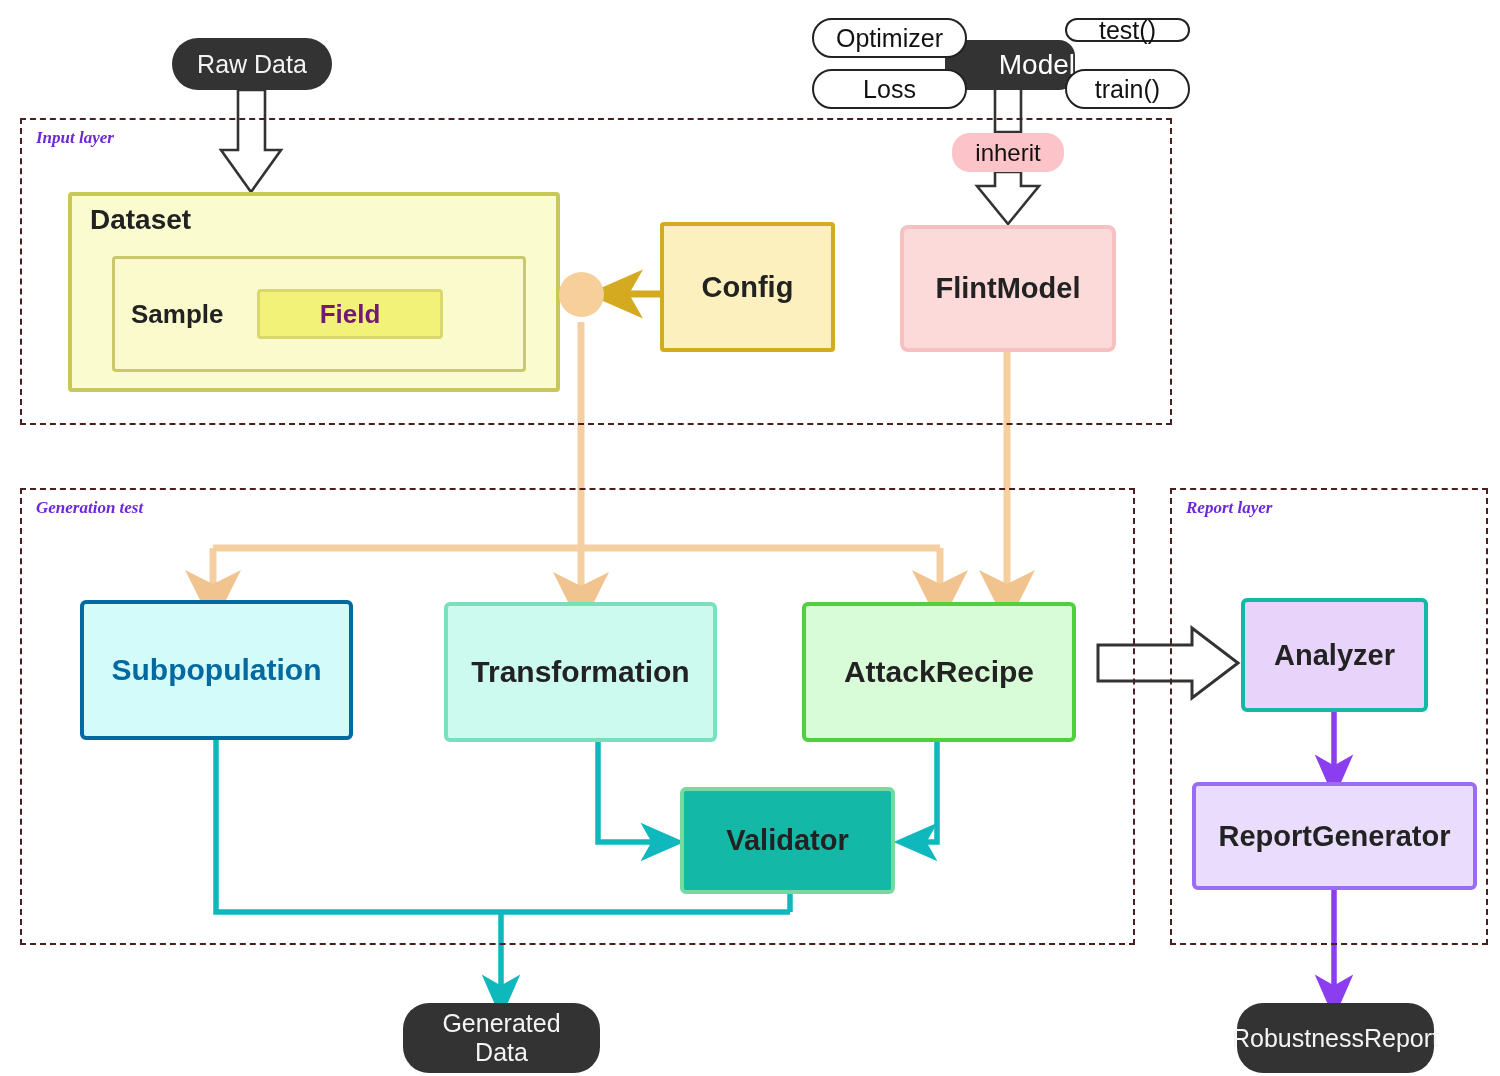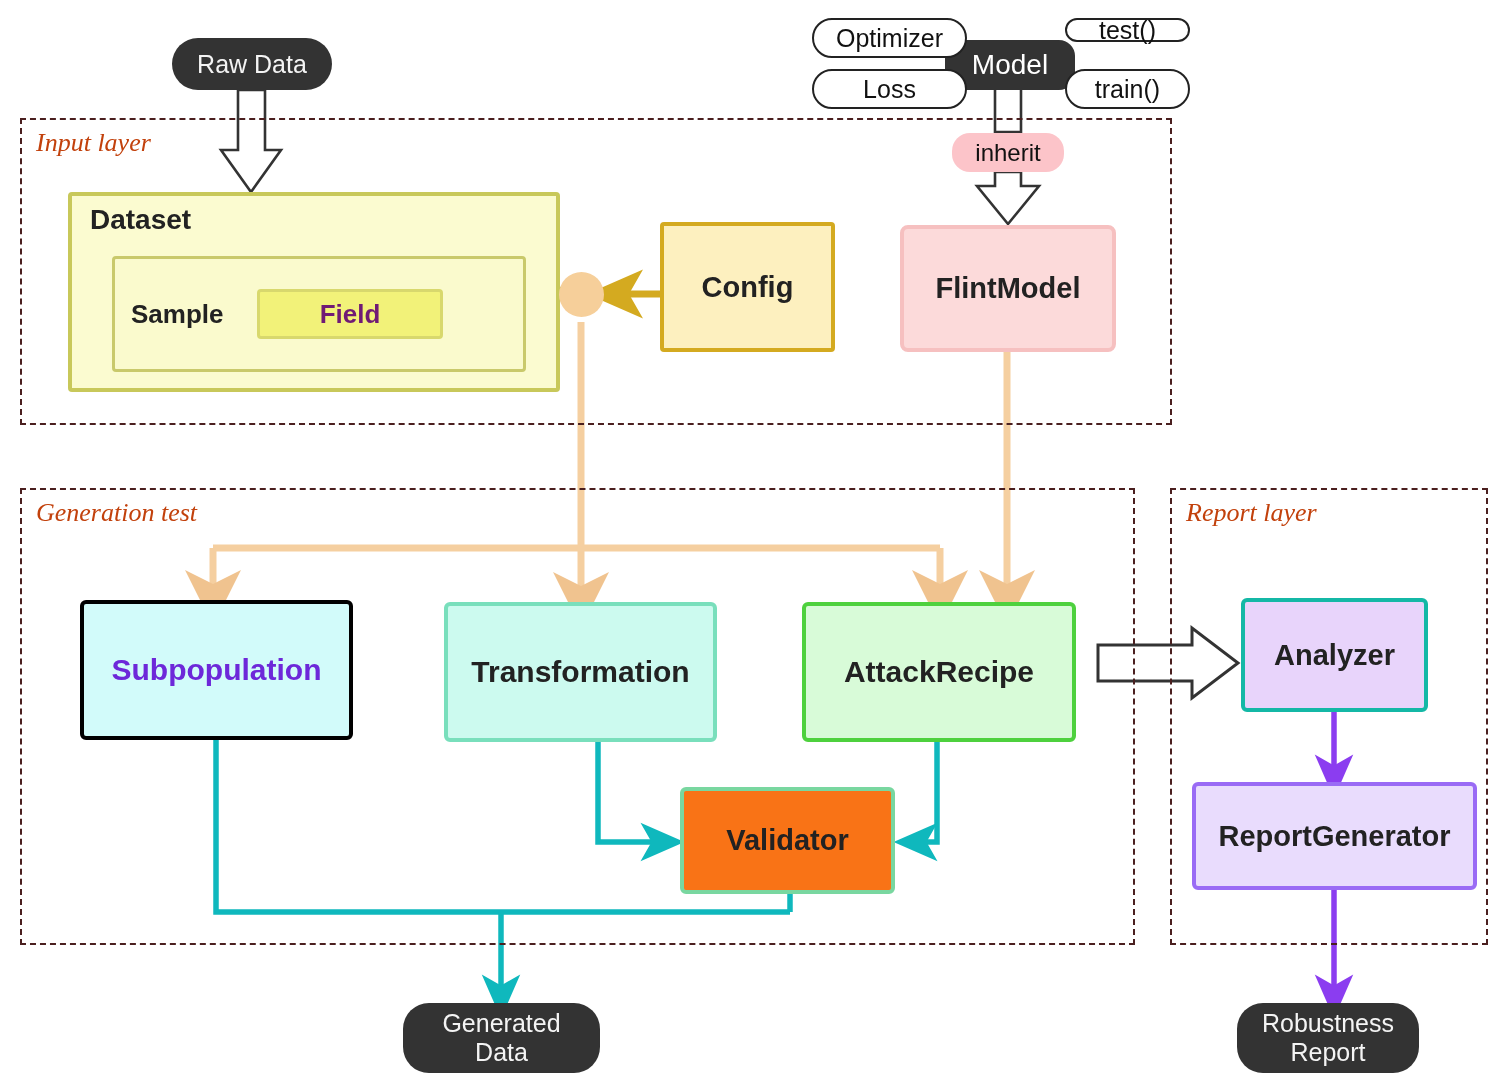--- a/index.html
+++ b/index.html
@@ -4,46 +4,46 @@
 <style>
   html,body{margin:0;padding:0;background:#ffffff;}
   body{font-family:"Liberation Sans", sans-serif;}
   #stage{position:relative;width:1500px;height:1076px;background:#fff;overflow:hidden;}
   #svg-layer{position:absolute;left:0;top:0;width:1500px;height:1076px;pointer-events:none;}
 
   .node{position:absolute;box-sizing:border-box;display:flex;align-items:center;justify-content:center;text-align:center;}
 
   
   .layer{position:absolute;box-sizing:border-box;border:2.5px dashed #4a1f1f;background:transparent;}
-  .layer-label{position:absolute;font-family:"Liberation Serif", serif;font-style:italic;font-size:26px;color:#c2410c;white-space:nowrap;}
+  .layer-label{position:absolute;font-family:"Liberation Serif", serif;font-style:italic;font-size:17px;color:#6d28d9;white-space:nowrap;font-weight:bold;}
 
   
   .pill{background:#333333;color:#f4f4f4;border-radius:26px;font-size:25px;font-weight:400;line-height:1.15;}
 
   
   .wpill{background:#ffffff;border:2.5px solid #222;border-radius:22px;color:#111;font-size:25px;}
 
   
-  .modelbox{background:#333333;color:#ffffff;border-radius:16px;font-size:28px;}
+  .modelbox{background:#333333;color:#ffffff;border-radius:16px;font-size:28px;justify-content:flex-end;}
 
   
   .dataset{background:#fbfbd0;border:4px solid #c8c85a;border-radius:4px;}
   .dataset-title{position:absolute;left:18px;top:8px;font-size:28px;font-weight:bold;color:#222;}
   .sample{position:absolute;background:#fafacd;border:3px solid #c9c96b;border-radius:4px;}
   .sample-title{position:absolute;left:16px;top:50%;transform:translateY(-50%);font-size:26px;font-weight:bold;color:#222;}
   .field{position:absolute;background:#f2f279;border:3px solid #d8d86d;border-radius:4px;font-size:26px;font-weight:bold;color:#701a75;}
 
   .config{background:#fdf0bf;border:4px solid #d4aa20;border-radius:4px;font-size:29px;font-weight:bold;color:#222;}
   .flint{background:#fcdada;border:4px solid #f6c0c0;border-radius:8px;font-size:29px;font-weight:bold;color:#222;}
   .inherit{background:#fcc4c9;border-radius:18px;font-size:24px;color:#111;}
 
-  .subpop{background:#d2fbfa;border:4px solid #000000;border-radius:6px;font-size:30px;font-weight:bold;color:#6d28d9;}
+  .subpop{background:#d2fbfa;border:4px solid #0369a1;border-radius:6px;font-size:30px;font-weight:bold;color:#0369a1;}
   .transform{background:#ccfaef;border:4px solid #79dfbc;border-radius:6px;font-size:30px;font-weight:bold;color:#222;}
   .attack{background:#d8fbd8;border:4px solid #4ed13e;border-radius:6px;font-size:30px;font-weight:bold;color:#222;}
-  .validator{background:#f97316;border:4px solid #79d7a0;border-radius:6px;font-size:29px;font-weight:bold;color:#222;}
+  .validator{background:#14b8a6;border:4px solid #79d7a0;border-radius:6px;font-size:29px;font-weight:bold;color:#222;}
 
   .analyzer{background:#e8d4fb;border:4px solid #14b8a6;border-radius:6px;font-size:29px;font-weight:bold;color:#222;}
   .reportgen{background:#e9dcfd;border:4px solid #9a6bf5;border-radius:6px;font-size:29px;font-weight:bold;color:#222;}
 
   .junction{position:absolute;border-radius:50%;background:#f6cf9a;}
 </style>
 </head>
 <body>
 
 <div id="stage">
@@ -202,18 +202,18 @@
 
   <div class="node pill" style="left:403px;top:1003px;width:197px;height:70px;flex-direction:column;z-index:5;">
     <span>Generated</span>
     <span>Data</span>
   </div>
 
   <div class="node reportgen" style="left:1192px;top:782px;width:285px;height:108px;z-index:3;">
     <span>ReportGenerator</span>
   </div>
 
-  <div class="node pill" style="left:1237px;top:1003px;width:182px;height:70px;flex-direction:column;z-index:5;">
+  <div class="node pill" style="left:1237px;top:1003px;width:197px;height:70px;flex-direction:row;z-index:5;">
     <span>Robustness</span>
     <span>Report</span>
   </div>
 
 </div>
 
 </body></html>

